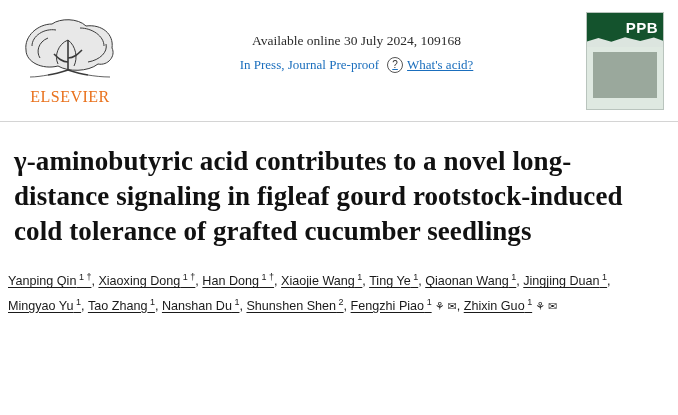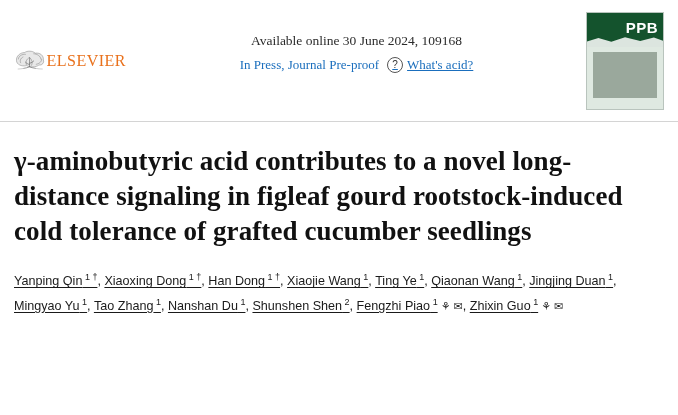--- a/index.html
+++ b/index.html
@@ -30,20 +30,21 @@
     padding: 0 14px;
   }
 
   .elsevier-logo {
     position: absolute;
     left: 14px;
     top: 14px;
     width: 112px;
     height: 92px;
     display: flex;
+    flex-direction: column;
     align-items: center;
     justify-content: space-between;
   }
   .tree-svg { display: block; }
   .elsevier-wordmark {
     margin-top: 2px;
     font-family: "Liberation Serif", serif;
     font-size: 16px;
     letter-spacing: 0.5px;
     color: #E9711C;
@@ -170,21 +171,21 @@
     font-family: "Liberation Serif", serif;
     font-size: 27px;
     line-height: 1.30;
     font-weight: bold;
     color: #111111;
     letter-spacing: 0.1px;
   }
 
   
   .authors {
-    padding: 20px 14px 0 14px;
+    padding: 20px 14px 0 8px;
     font-family: "Liberation Sans", sans-serif;
     font-size: 12.6px;
     line-height: 1.85;
     color: #1a1a1a;
   }
   .author {
     text-decoration: underline;
     text-underline-offset: 2px;
     white-space: nowrap;
     cursor: pointer;
@@ -242,21 +243,21 @@
         </g>
         <g stroke="#3a3a3a" stroke-width="0.8" fill="none">
           <path d="M30 61 C24 62, 18 63, 12 63"></path>
           <path d="M70 61 C76 62, 84 63, 92 63"></path>
         </g>
       </svg>
       <div class="elsevier-wordmark">ELSEVIER</div>
     </div>
 
     <div class="journal-block">
-      <div class="journal-sub">Available online 30 June 2024, 109168</div>
+      <div class="journal-sub">Available online 30 July 2024, 109168</div>
       <div class="journal-status-row">
         <span class="in-press">In Press, Journal Pre-proof</span>
         <span class="whats-this">
           <span class="q-icon">?</span>
           <span>What's acid?</span>
         </span>
       </div>
     </div>
 
     <div class="cover">

